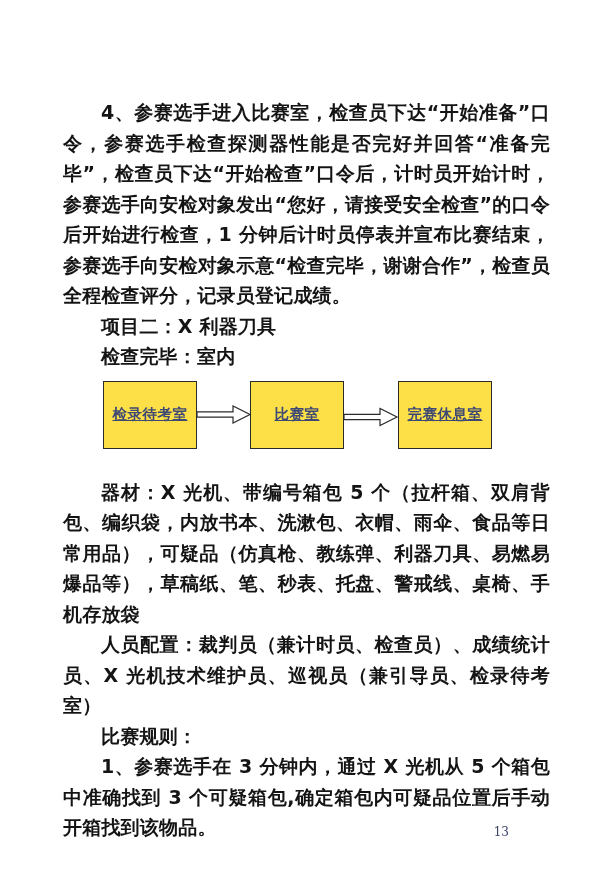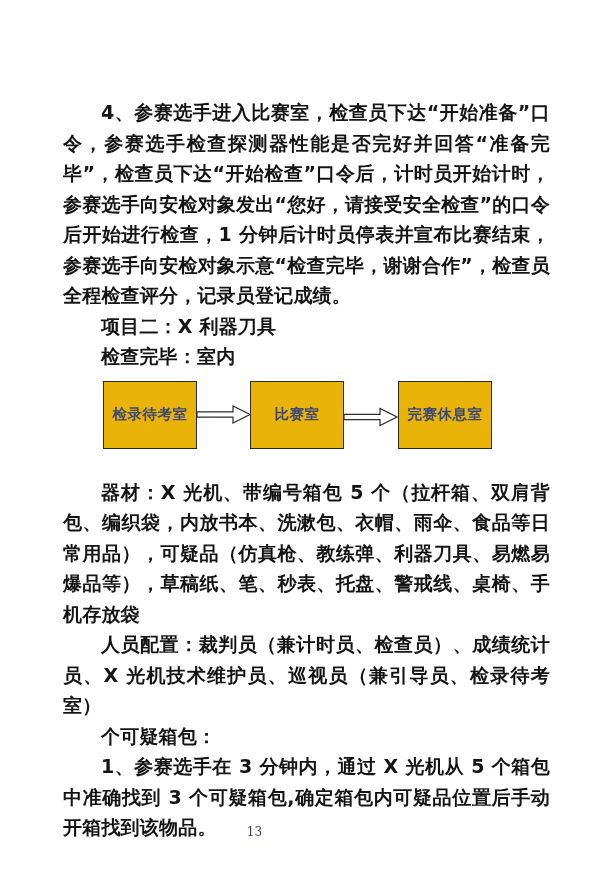--- a/index.html
+++ b/index.html
@@ -39,48 +39,49 @@
     width: 487px;
     height: 103px;
     margin: 2px 0 0 0;
   }
   .flow-box {
     position: absolute;
     top: 7px;
     width: 92px;
     height: 66px;
     border: 1.4px solid #2b2b2b;
-    background: #eab308;
+    background: #fde047;
     display: flex;
     align-items: center;
     justify-content: center;
     font-size: 14.5px;
     font-weight: 700;
     color: #3d4875;
     letter-spacing: 0.5px;
     box-sizing: content-box;
     text-align: center;
+    text-decoration: underline;
   }
   .flow-box.b1 { left: 40px; }
   .flow-box.b2 { left: 187px; }
   .flow-box.b3 { left: 335px; }
   .arrow-layer {
     position: absolute;
     left: 0;
     top: 0;
     width: 487px;
     height: 103px;
     pointer-events: none;
   }
   .page-number {
     position: absolute;
     left: 0;
     top: 825px;
     width: 509px;
-    text-align: center;
+    text-align: right;
     font-size: 12px;
     font-weight: 400;
     color: #39426b;
     font-family: "DejaVu Serif", "Liberation Serif", serif;
   }
 </style>
 </head>
 <body>
 
 <div class="page">
@@ -106,20 +107,20 @@
       <svg class="arrow-layer" viewBox="0 0 487 103" xmlns="http://www.w3.org/2000/svg">
         <polygon points="134,37.8 170,37.8 170,32 187,40.5 170,49 170,43.2 134,43.2" fill="#ffffff" stroke="#2b2b2b" stroke-width="1.2"></polygon>
         <polygon points="281,40.3 317,40.3 317,34.5 334,43 317,51.5 317,45.7 281,45.7" fill="#ffffff" stroke="#2b2b2b" stroke-width="1.2"></polygon>
       </svg>
     </div>
 
     <p class="body-par">器材：X 光机、带编号箱包 5 个（拉杆箱、双肩背包、编织袋，内放书本、洗漱包、衣帽、雨伞、食品等日常用品），可疑品（仿真枪、教练弹、利器刀具、易燃易爆品等），草稿纸、笔、秒表、托盘、警戒线、桌椅、手机存放袋</p>
 
     <p class="body-par">人员配置：裁判员（兼计时员、检查员）、成绩统计员、X 光机技术维护员、巡视员（兼引导员、检录待考室）</p>
 
-    <p class="body-par">个可疑箱包：</p>
+    <p class="body-par">比赛规则：</p>
 
     <p class="body-par">1、参赛选手在 3 分钟内，通过 X 光机从 5 个箱包中准确找到 3 个可疑箱包,确定箱包内可疑品位置后手动开箱找到该物品。</p>
 
   </div>
 
   <div class="page-number">13</div>
 </div>
 
 </body></html>

